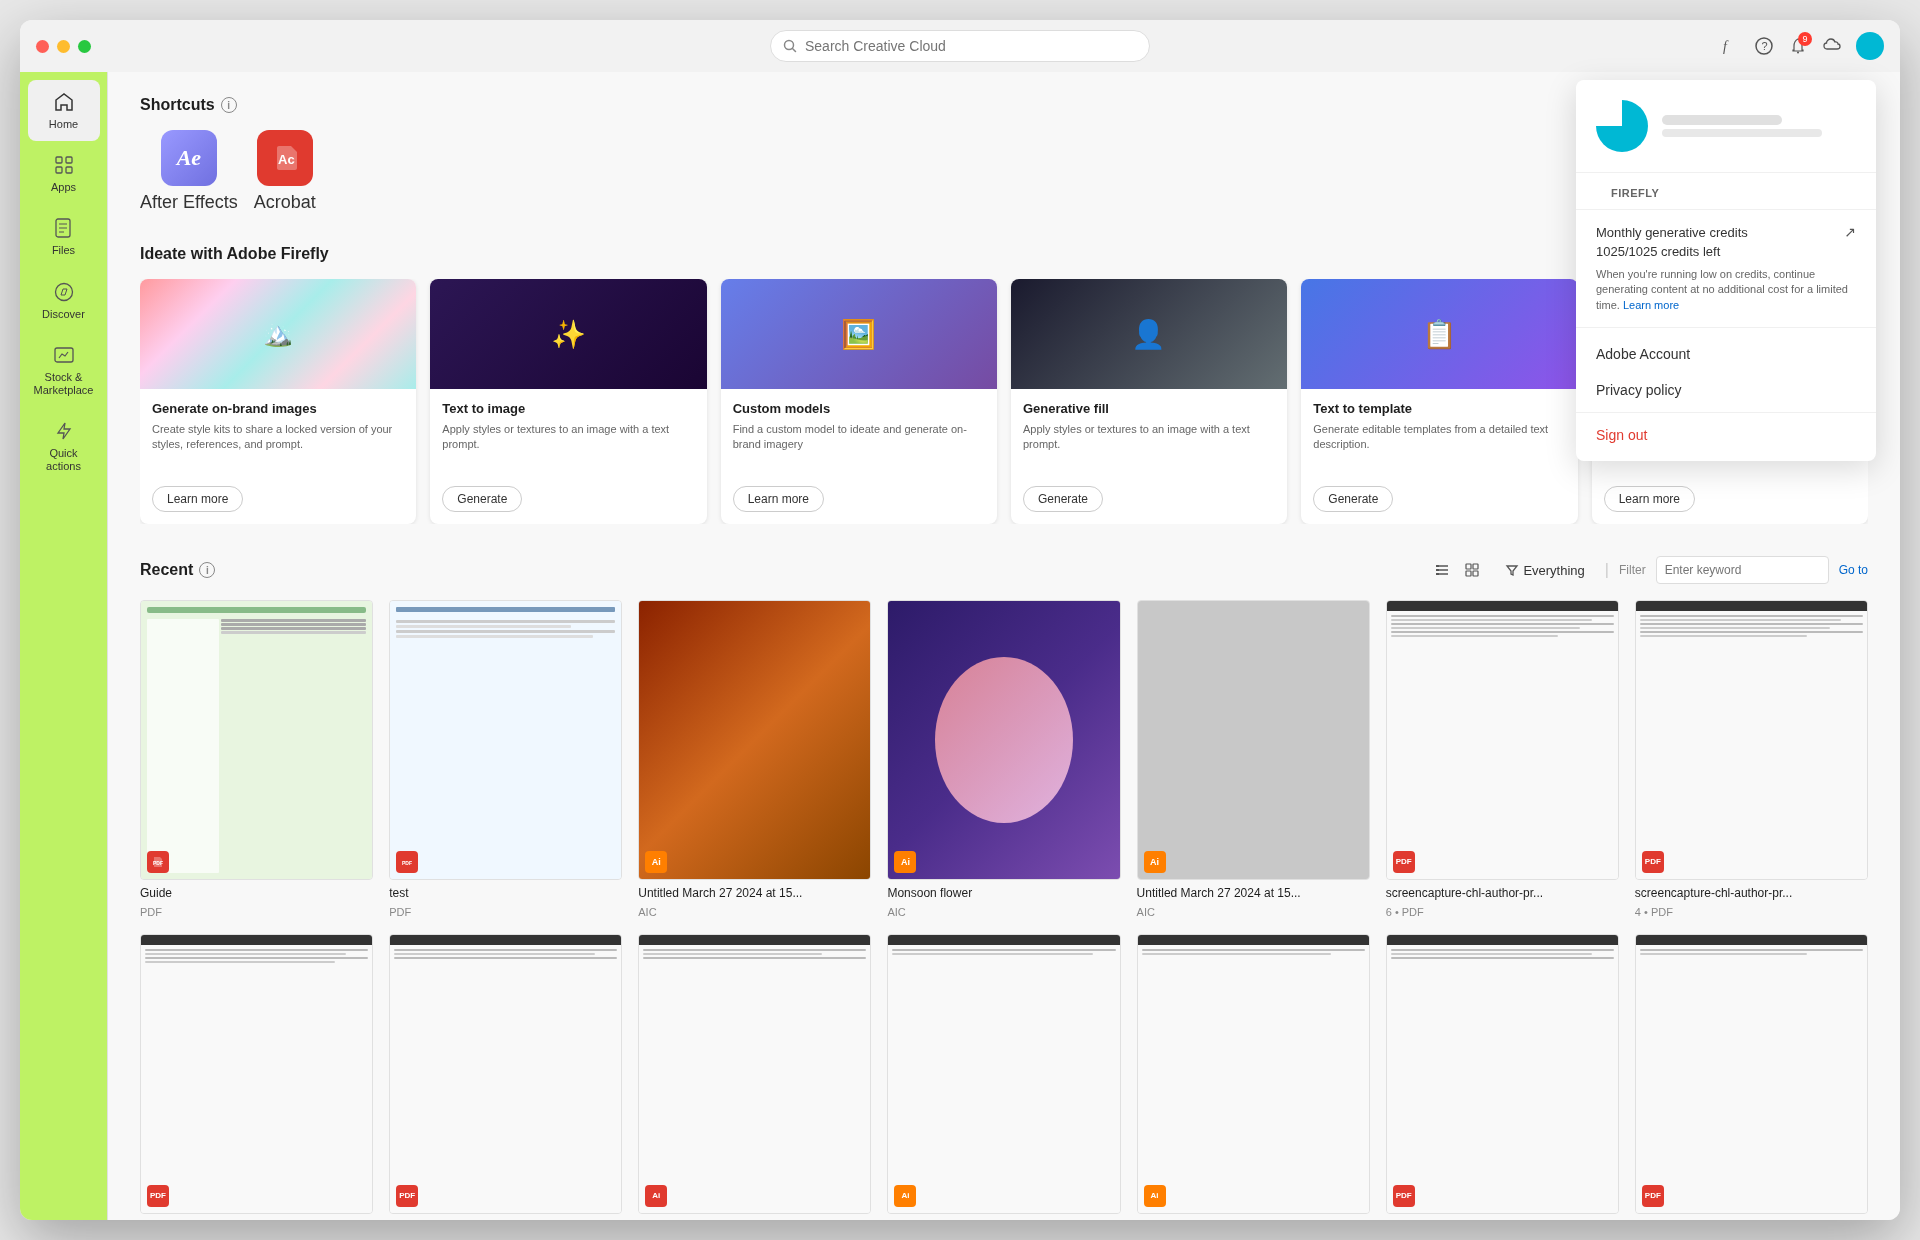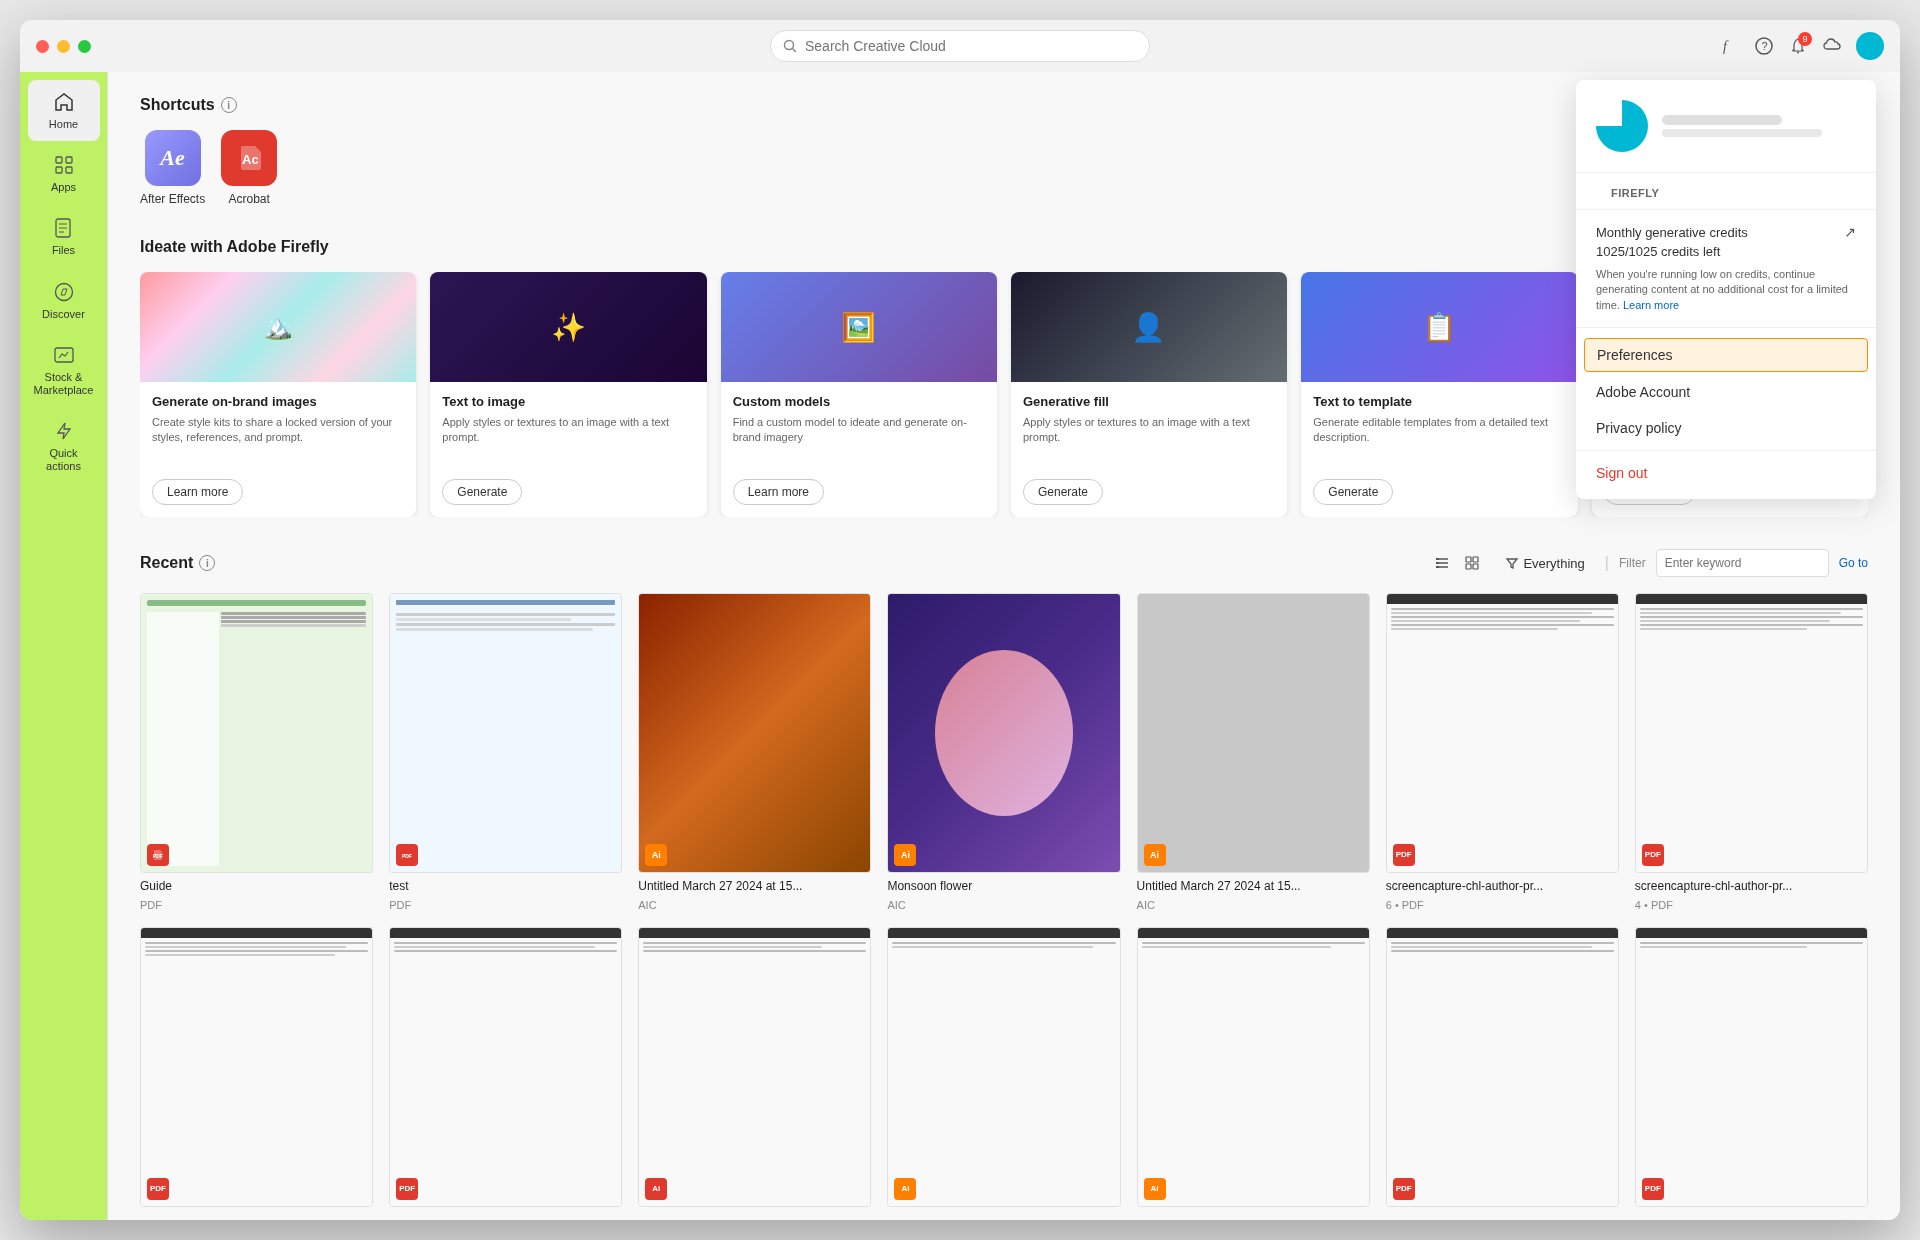--- a/index.html
+++ b/index.html
@@ -206,21 +206,21 @@
       width: 56px;
       height: 56px;
       border-radius: 12px;
       display: flex;
       align-items: center;
       justify-content: center;
     }
     .shortcut-ae { background: linear-gradient(135deg, #9999ff, #7070e0); }
     .shortcut-acrobat { background: #e03a2f; }
     .shortcut-label {
-      font-size: 12px;
+      font-size: 18px;
       color: #333;
       text-align: center;
     }
 
     
     .firefly-section { margin-bottom: 32px; }
     .firefly-cards {
       display: flex;
       gap: 14px;
       overflow: hidden;
@@ -1027,20 +1027,19 @@
         <span class="credits-icon">↗</span>
       </div>
       <div class="credits-amount">1025/1025 credits left</div>
       <div class="credits-note">
         <span>When you're running low on credits, continue generating content at no additional cost for a limited time.</span>
         <a href="#">Learn more</a>
       </div>
     </div>
 
     <div class="dropdown-menu-items">
-      <div class="dropdown-menu-item active-menu">Preferences</div>
       <div class="dropdown-menu-item">Adobe Account</div>
       <div class="dropdown-menu-item">Privacy policy</div>
       <div class="dropdown-divider"></div>
       <div class="dropdown-menu-item sign-out">Sign out</div>
     </div>
   </div>
 </div>
 
 </body></html>

